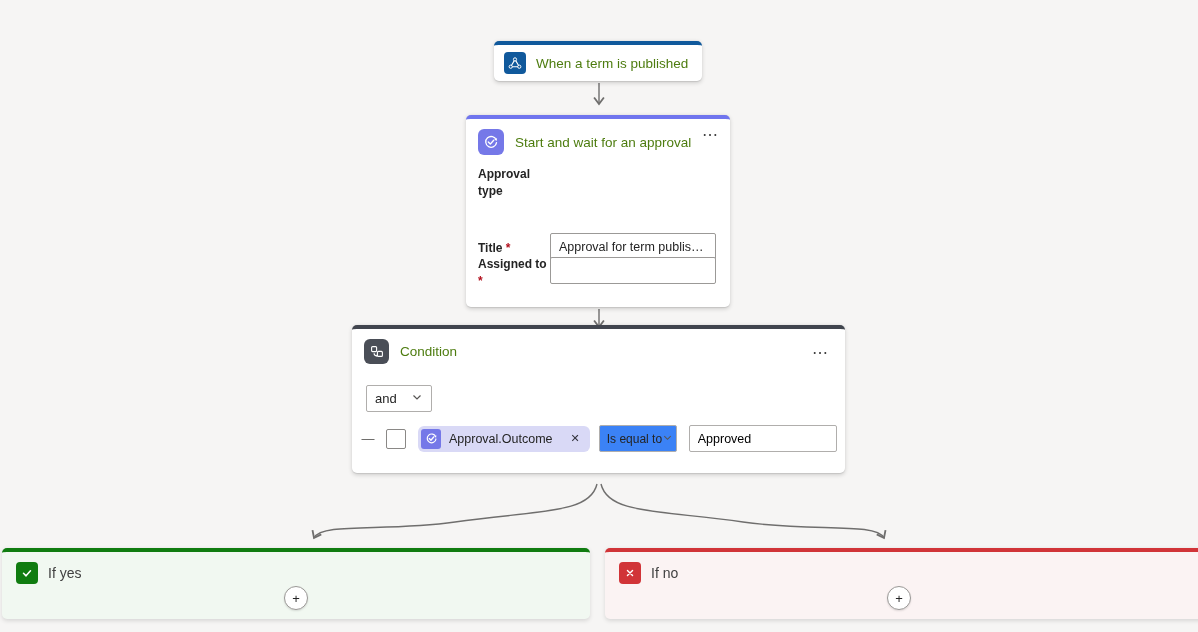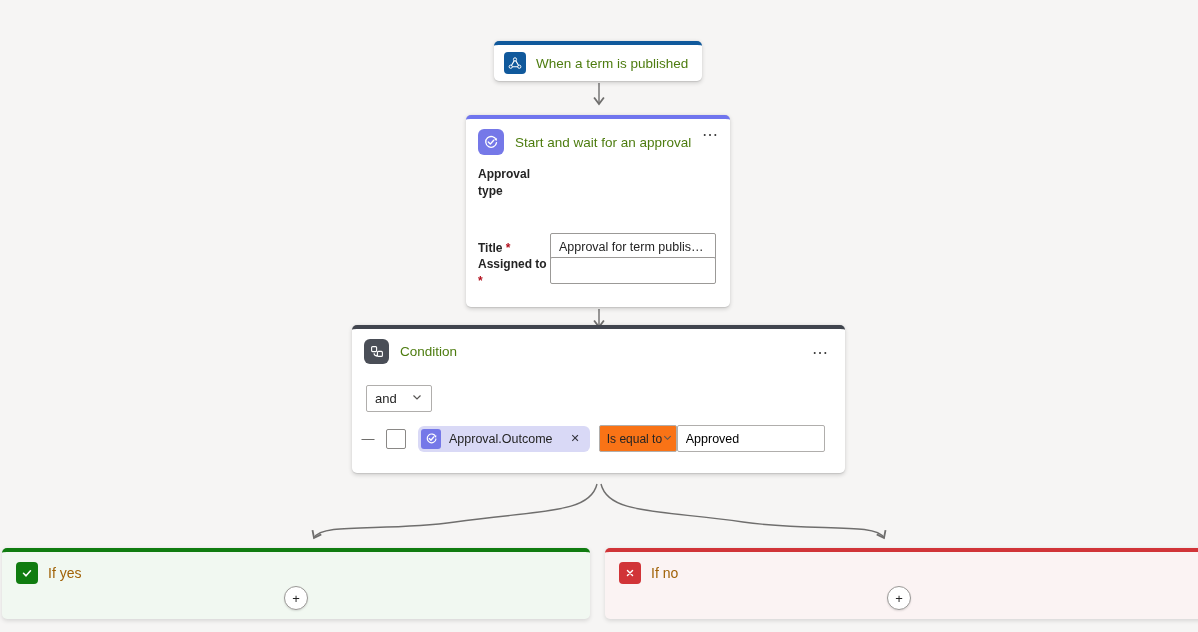--- a/index.html
+++ b/index.html
@@ -55,36 +55,36 @@
   .cond-row { position:absolute; left:6px; top:96px; display:flex; align-items:center; }
   .row-dash { width:20px; text-align:center; color:#5c5a58; font-size:13px; }
   .cond-checkbox { width:20px; height:20px; margin-left:8px; border:1px solid #8a8886;
     border-radius:2px; background:#fff; cursor:pointer; }
   .token-pill { margin-left:12px; height:26px; display:flex; align-items:center;
     background:#d9d9f6; border-radius:6px; padding:0 2px 0 3px; cursor:pointer; }
   .token-pill .icon-sq { width:20px; height:20px; background:#7578e8; border-radius:3px; }
   .token-text { font-size:12.5px; padding:0 10px 0 8px; color:#242424; white-space:nowrap; }
   .token-close { font-size:11px; color:#33333d; padding:0 8px; cursor:pointer; }
   .cmp-dropdown { margin-left:9px; width:78px; height:27px; border:1px solid #b0aeac; border-radius:2px;
-    background:#f97316; display:flex; align-items:center; justify-content:space-between;
+    background:#3b82f6; display:flex; align-items:center; justify-content:space-between;
     padding:0 7px; font-size:12px; cursor:pointer; white-space:nowrap; }
-  .val-input { margin-left:0; width:148px; height:27px; border:1px solid #b0aeac; border-radius:2px;
+  .val-input { margin-left:12px; width:148px; height:27px; border:1px solid #b0aeac; border-radius:2px;
     background:#fff; display:flex; align-items:center; padding:0 8px; }
   .val-input input { border:0; outline:0; width:100%; font-family:inherit; font-size:12.5px; background:transparent; }
 
   
   .branch-card { position:absolute; top:548px; height:71px; border-radius:5px; z-index:2;
     border-top:4px solid; box-shadow:0 1.5px 4px rgba(0,0,0,.12); }
   .branch-yes { left:2px; width:588px; background:#f1f8f1; border-top-color:#107c10; }
   .branch-no { left:605px; width:620px; background:#fbf3f3; border-top-color:#d13438; }
   .branch-head { display:flex; align-items:center; gap:10px; padding:10px 0 0 14px; }
   .branch-card .icon-sq { width:22px; height:22px; }
   .branch-yes .icon-sq { background:#107c10; }
   .branch-no .icon-sq { background:#d13438; }
-  .branch-label { font-size:14px; color:#a16207; }
+  .branch-label { font-size:14px; color:#404040; }
   .add-btn { position:absolute; left:282px; top:34px; width:24px; height:24px; border-radius:50%;
     background:#fff; border:1px solid #9a9896; display:flex; align-items:center; justify-content:center;
     font-size:13px; color:#242424; cursor:pointer; box-shadow:0 1px 2px rgba(0,0,0,.12); }
 </style>
 </head>
 <body>
 
 <div class="canvas">
 
   <svg class="connectors" width="1198" height="632" viewBox="0 0 1198 632">

